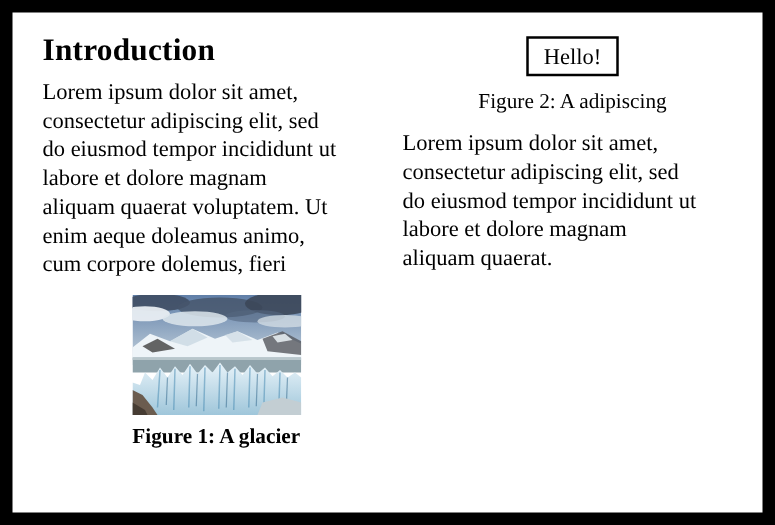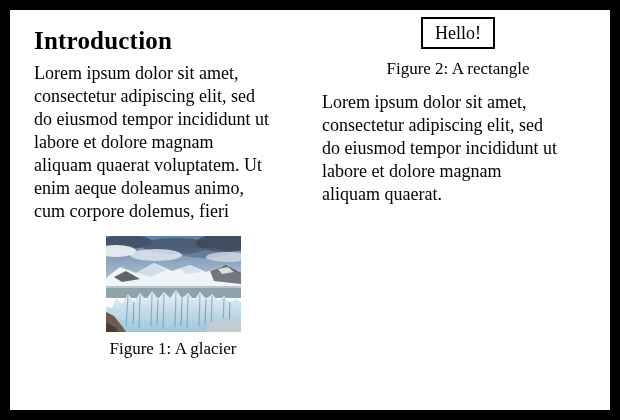--- a/index.html
+++ b/index.html
@@ -8,40 +8,40 @@
     width:620px; height:420px;
     box-sizing:border-box;
     background:#ffffff;
     border:10px solid #000000;
     font-family:"Liberation Serif", serif;
     color:#000000;
     overflow:hidden;
   }
   .col { position:absolute; }
   .col-left  { left:24px;  top:18px; width:278px; }
-  .col-right { left:312px; top:7px; width:272px; }
+  .col-right { left:312px; top:19px; width:272px; }
 
   h1.heading {
     margin:0 0 9px 0;
     font-size:25px;
     line-height:25px;
     font-weight:bold;
     letter-spacing:0.2px;
   }
   .para {
     margin:0;
     font-size:18px;
     line-height:23px;
     white-space:pre-line;
   }
   .para-1r { margin-top:24px; }
   .para-2r { margin-top:11px; }
 
   figure { margin:0; padding:0; }
-  .figure-1 { margin-top:13px; text-align:center; }
+  .figure-1 { margin-top:13px; text-align:center;font-weight:bold; }
   .figure-1 svg { display:block; margin:0 auto; }
   .figcaption {
     font-size:17px;
     line-height:22px;
     margin-top:6px;
     text-align:center;
   }
   .figure-2 { text-align:center; }
   .hello-box {
     display:inline-block;
@@ -127,21 +127,21 @@
         <path d="M0 96 L0 86 L10 92 L12 96 Z" fill="#463c33"></path>
         <path d="M100 96 L104 86 L120 82 L135 86 L135 96 Z" fill="#c3ced3"></path>
       </svg>
       <figcaption class="figcaption">Figure 1: A glacier</figcaption>
     </figure>
   </div>
 
   <div class="col col-right">
     <figure class="figure-2">
       <div class="hello-box">Hello!</div>
-      <figcaption class="figcaption">Figure 2: A rectangle</figcaption>
+      <figcaption class="figcaption">Figure 2: A adipiscing</figcaption>
     </figure>
 
 
     <p class="para para-2r">Lorem ipsum dolor sit amet,
 consectetur adipiscing elit, sed
 do eiusmod tempor incididunt ut
 labore et dolore magnam
 aliquam quaerat.</p>
   </div>
 

